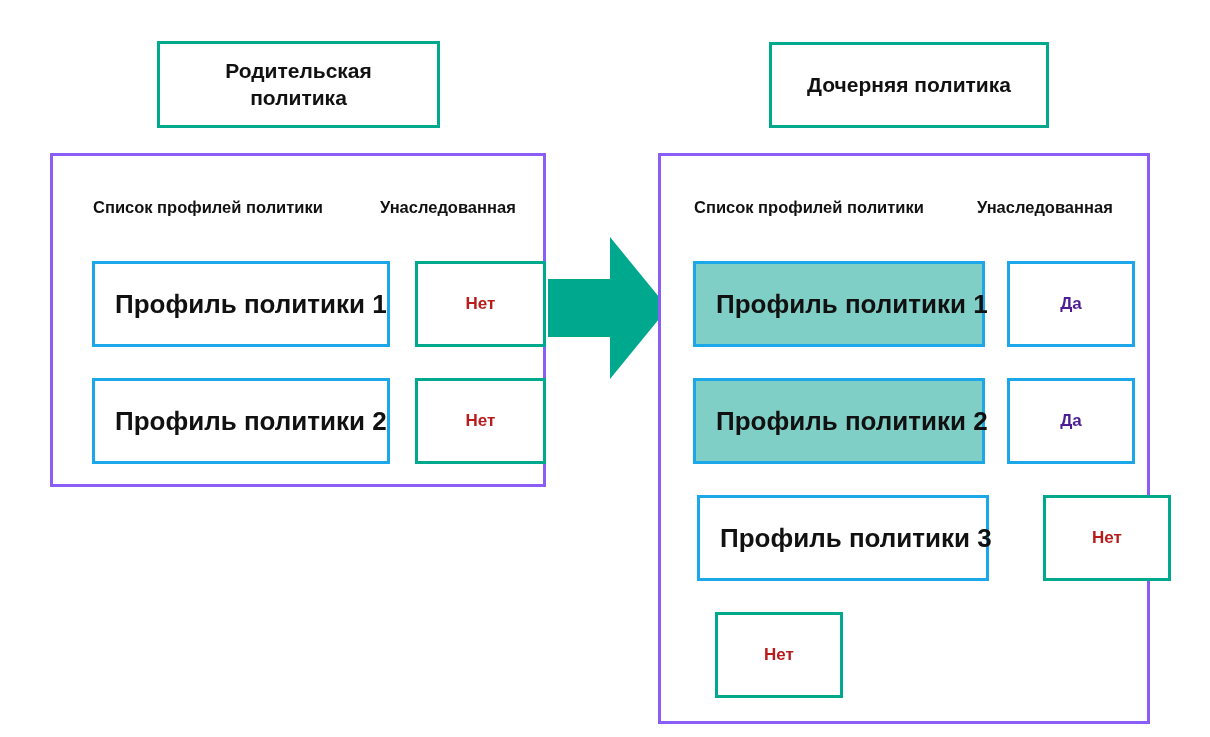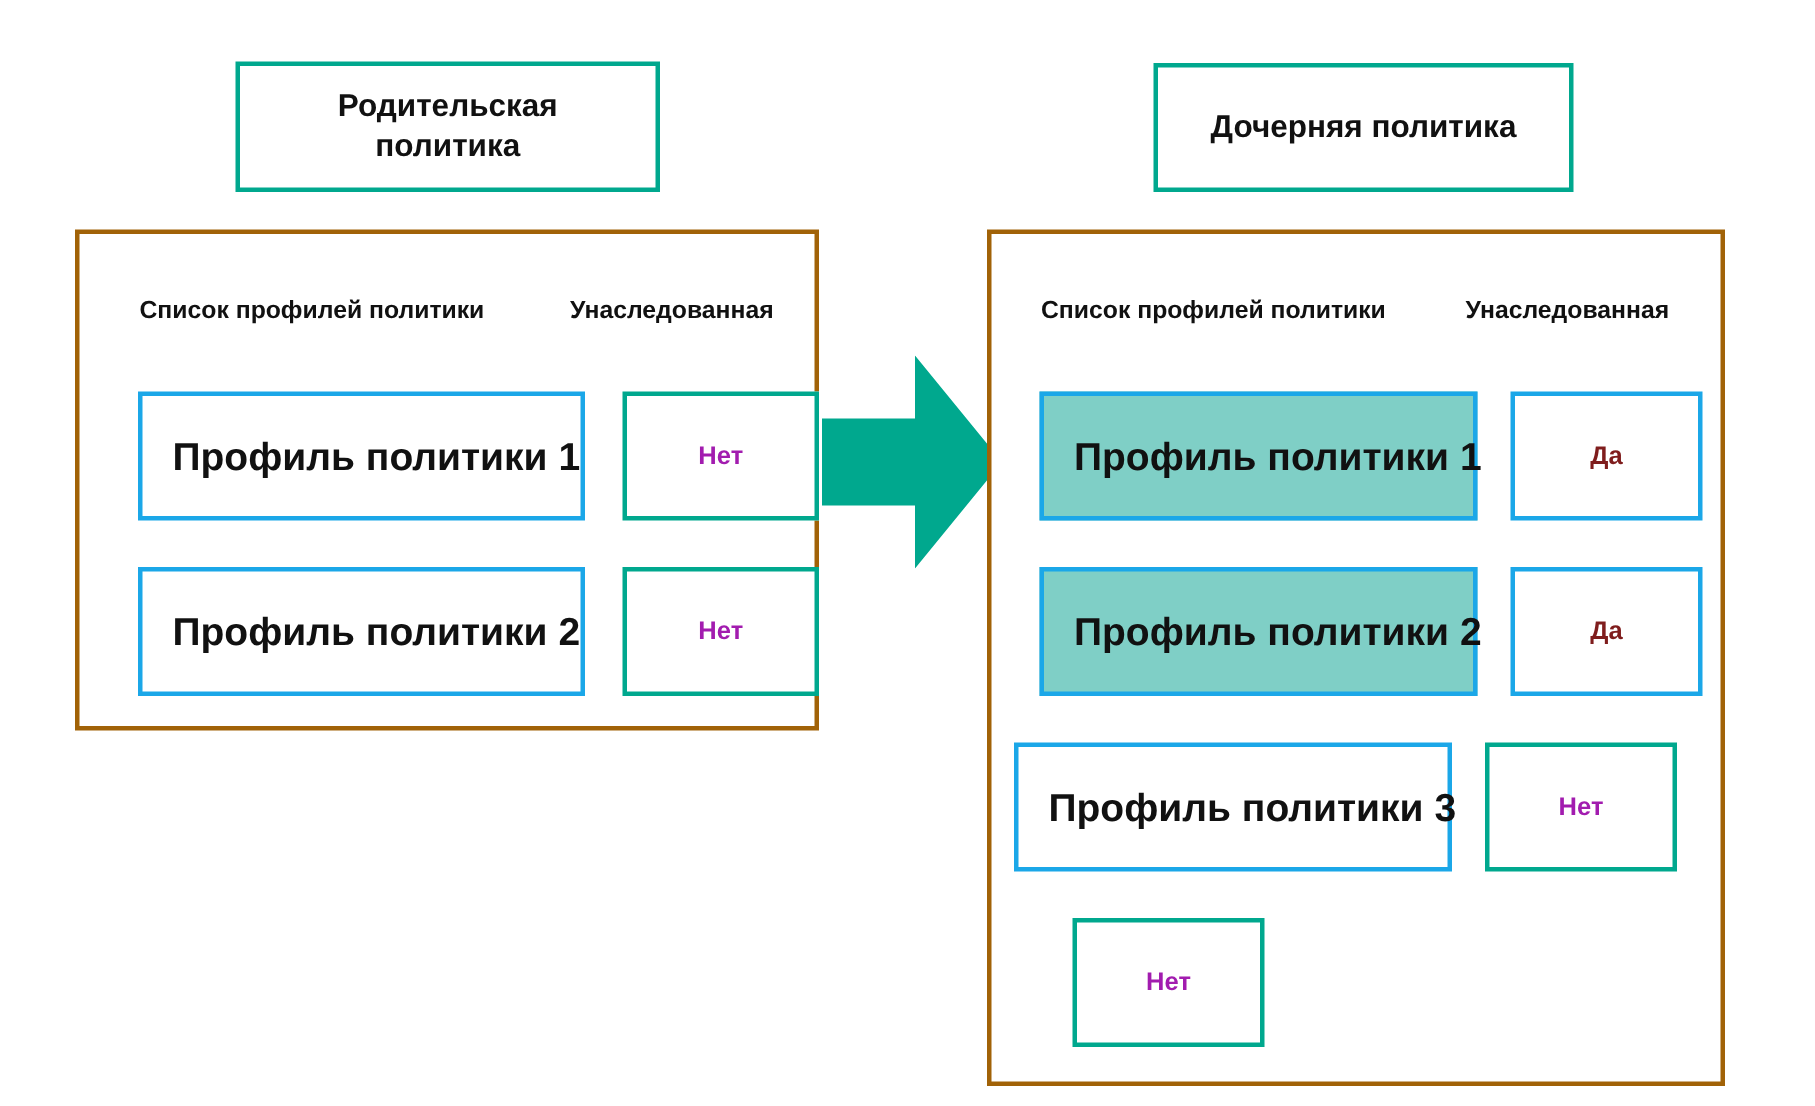--- a/index.html
+++ b/index.html
@@ -43,21 +43,21 @@
     left: 769px; top: 42px;
     width: 280px; height: 86px;
     font-size: 21px;
     padding: 0 16px;
   }
 
   
   .panel {
     position: absolute;
     box-sizing: border-box;
-    border: 3px solid #a16207;
+    border: 3px solid #8b5cf6;
     background: #ffffff;
   }
   #panel-parent {
     left: 50px; top: 153px;
     width: 496px; height: 334px;
   }
   #panel-child {
     left: 658px; top: 153px;
     width: 492px; height: 571px;
   }
@@ -103,35 +103,35 @@
     box-sizing: border-box;
     background: #ffffff;
     display: flex;
     align-items: center;
     justify-content: center;
     font-size: 17px;
     font-weight: bold;
   }
   .inherit-box.border-green { border: 3px solid #00A88E; }
   .inherit-box.border-blue  { border: 3px solid #1BA7E8; }
-  .inherit-box.text-blue    { color: #a21caf; }
-  .inherit-box.text-green   { color: #7f1d1d; }
+  .inherit-box.text-blue    { color: #b91c1c; }
+  .inherit-box.text-green   { color: #4c1d95; }
 
   
   #panel-parent .profile-box { width: 298px; height: 86px; }
   #panel-parent .inherit-box { width: 131px; height: 86px; margin-left: 25px; }
   #p-row-0 { left: 39px; top: 105px; }
   #p-row-1 { left: 39px; top: 222px; }
 
   
   #panel-child .profile-box { width: 292px; height: 86px; }
   #panel-child .inherit-box { width: 128px; height: 86px; margin-left: 22px; }
   #c-row-0 { left: 32px; top: 105px; }
   #c-row-1 { left: 32px; top: 222px; }
-  #c-row-2 { left: 15px; top: 339px; }
+  #c-row-2 { left: 36px; top: 339px; gap: 32px; }
   #c-row-3 { left: 32px; top: 456px; }
 
   
   #arrow {
     position: absolute;
     left: 548px;
     top: 237px;
     width: 120px;
     height: 142px;
   }

